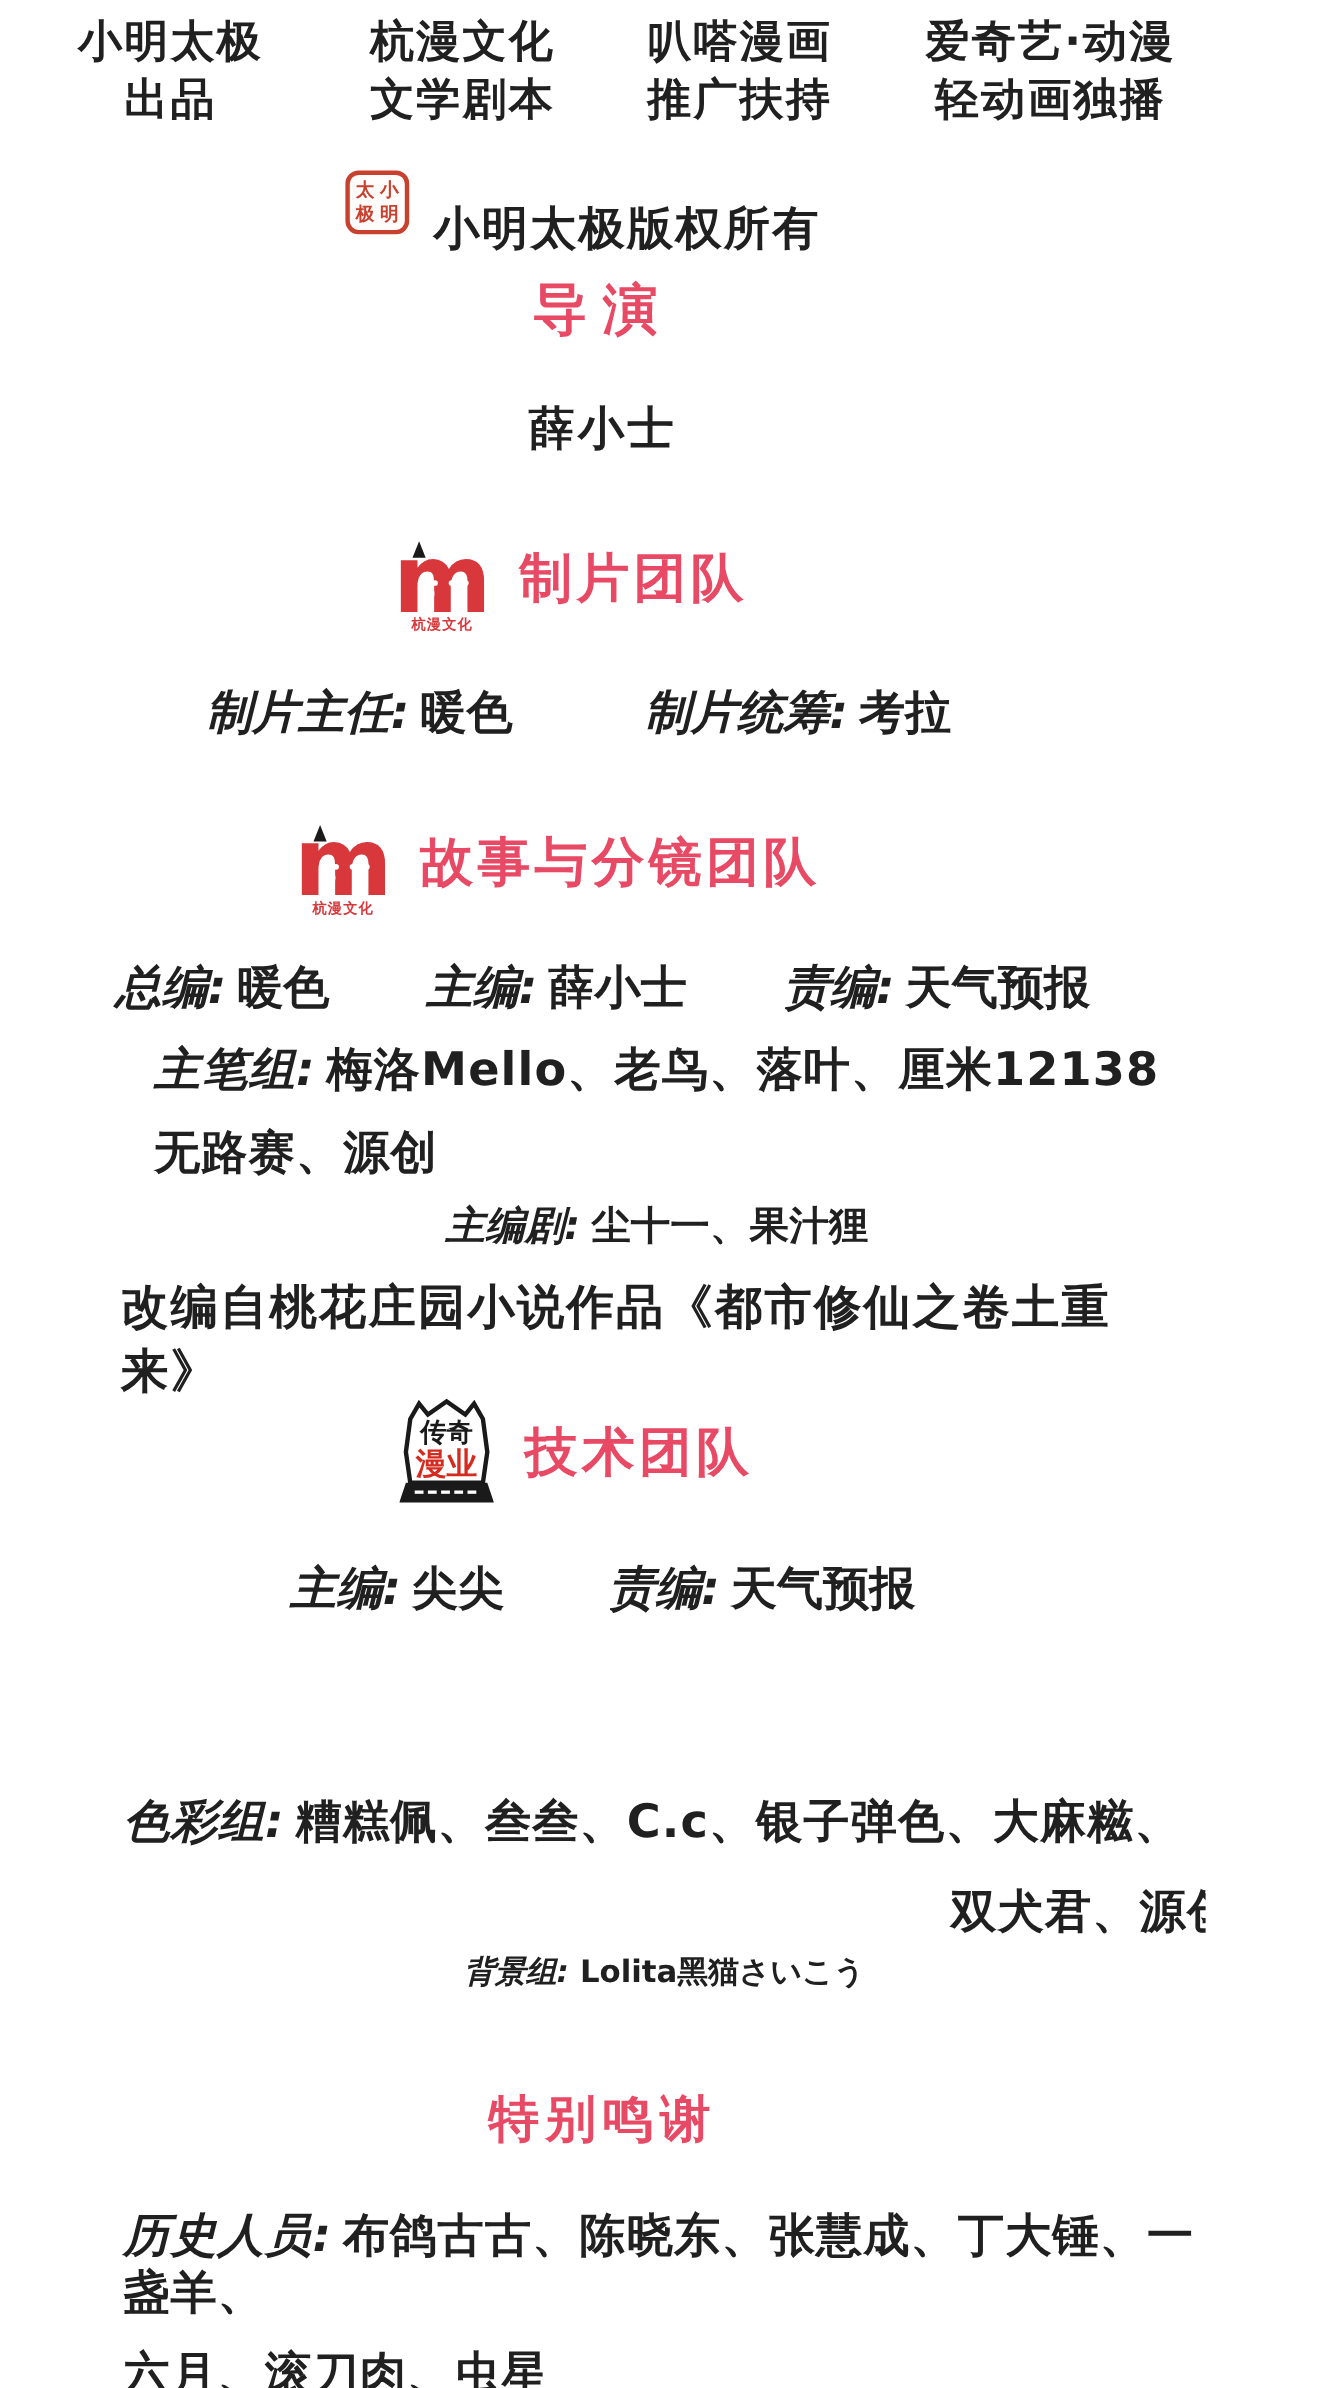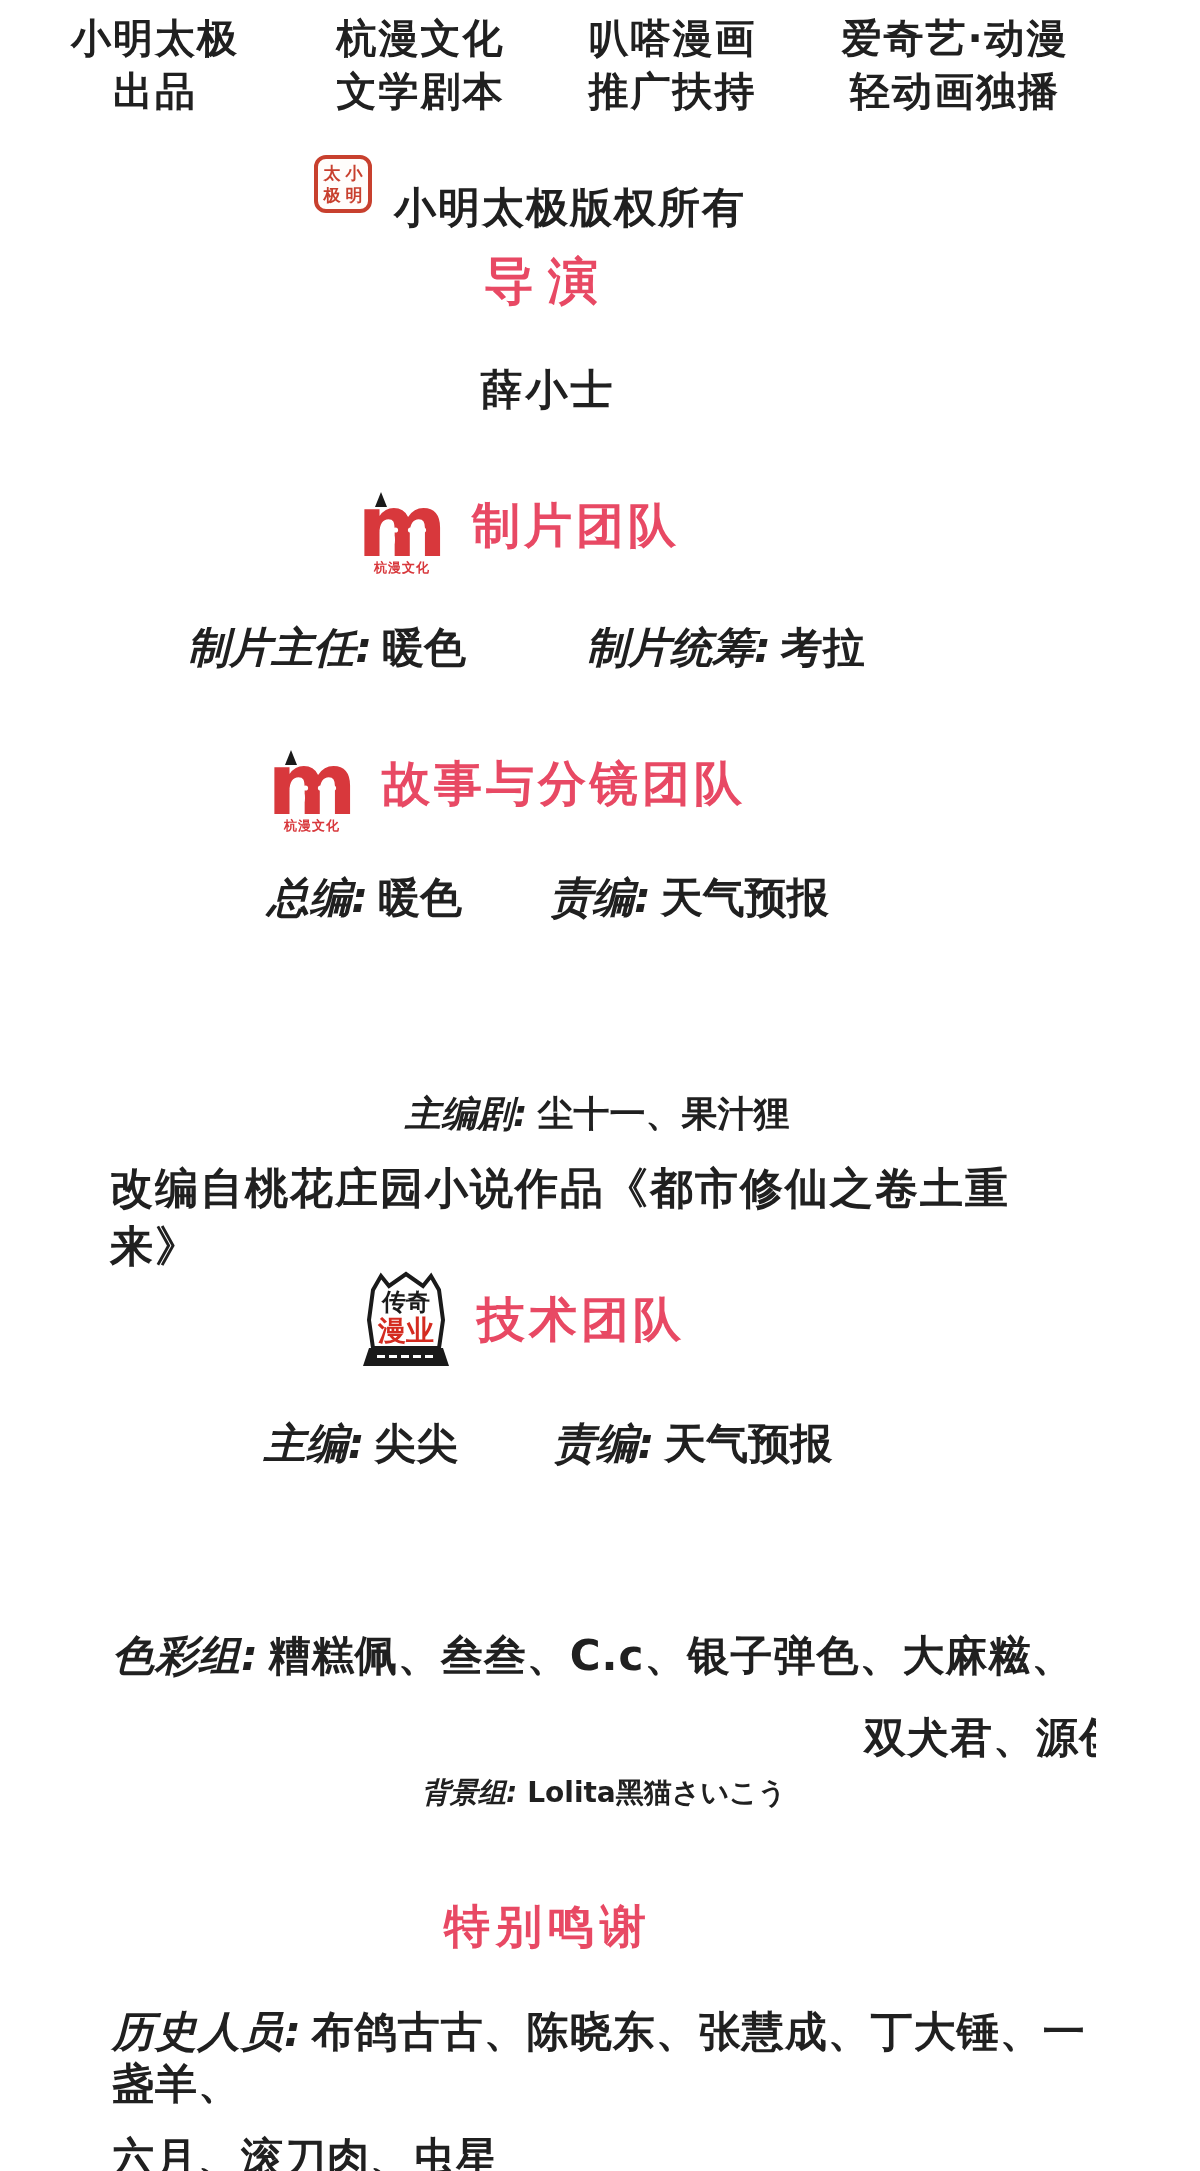--- a/index.html
+++ b/index.html
@@ -143,24 +143,33 @@
       <text x="42" y="94" text-anchor="middle" font-size="13" font-weight="bold" fill="#d8383c" letter-spacing="1">杭漫文化</text>
     </svg>
     <div class="section-title pink">故事与分镜团队</div>
   </div>
 
   <div class="abs flexrow roles-row row-story">
     <div>
       <span class="role-label">总编:</span><span>暖色</span>
     </div>
     <div>
+      <span class="role-label">主编:</span><span>薛小士</span>
+    </div>
+    <div>
       <span class="role-label">责编:</span><span>天气预报</span>
     </div>
   </div>
 
+  <div class="abs para artists-block">
+    <div class="line1">
+      <span class="role-label">主笔组:</span><span>梅洛Mello、老鸟、落叶、厘米12138</span>
+    </div>
+    <div class="line2">无路赛、源创</div>
+  </div>
 
   <div class="abs screenwriter-line">
     <span class="role-label">主编剧:</span><span>尘十一、果汁狸</span>
   </div>
 
   <div class="abs adaptation-line">改编自桃花庄园小说作品《都市修仙之卷土重来》</div>
 
   <div class="abs flexrow section-header hdr-tech">
     <svg width="86" height="100" viewBox="0 0 86 100">
       <polygon points="10,20 18,6 26,16 43,4 60,16 68,6 76,20 80,50 76,78 10,78 6,50" fill="#ffffff" stroke="#1a1a1a" stroke-width="4"></polygon>

